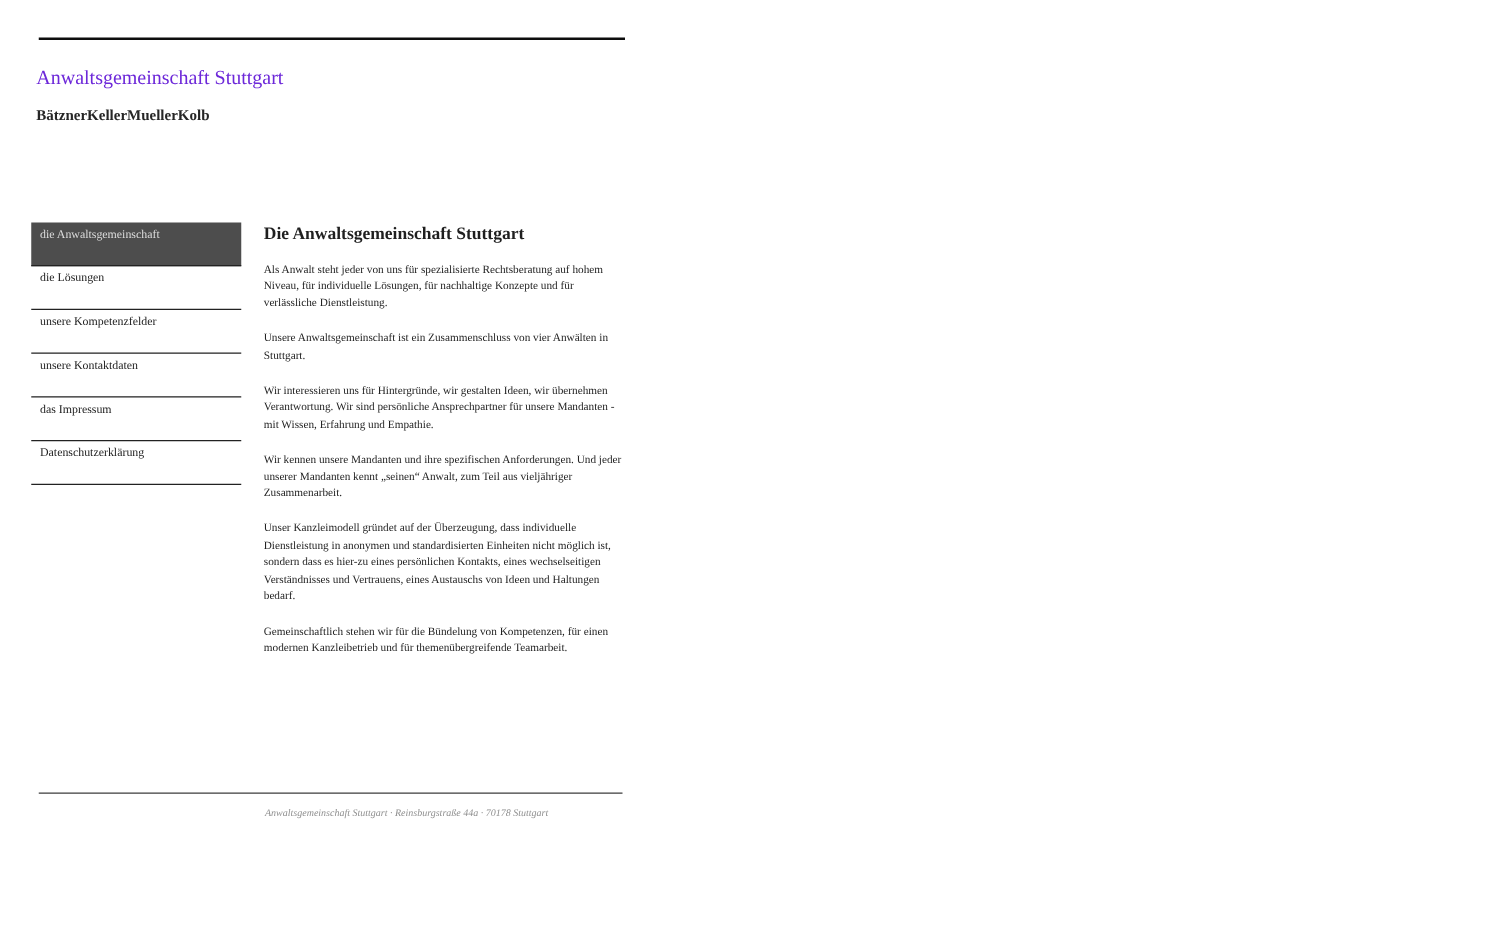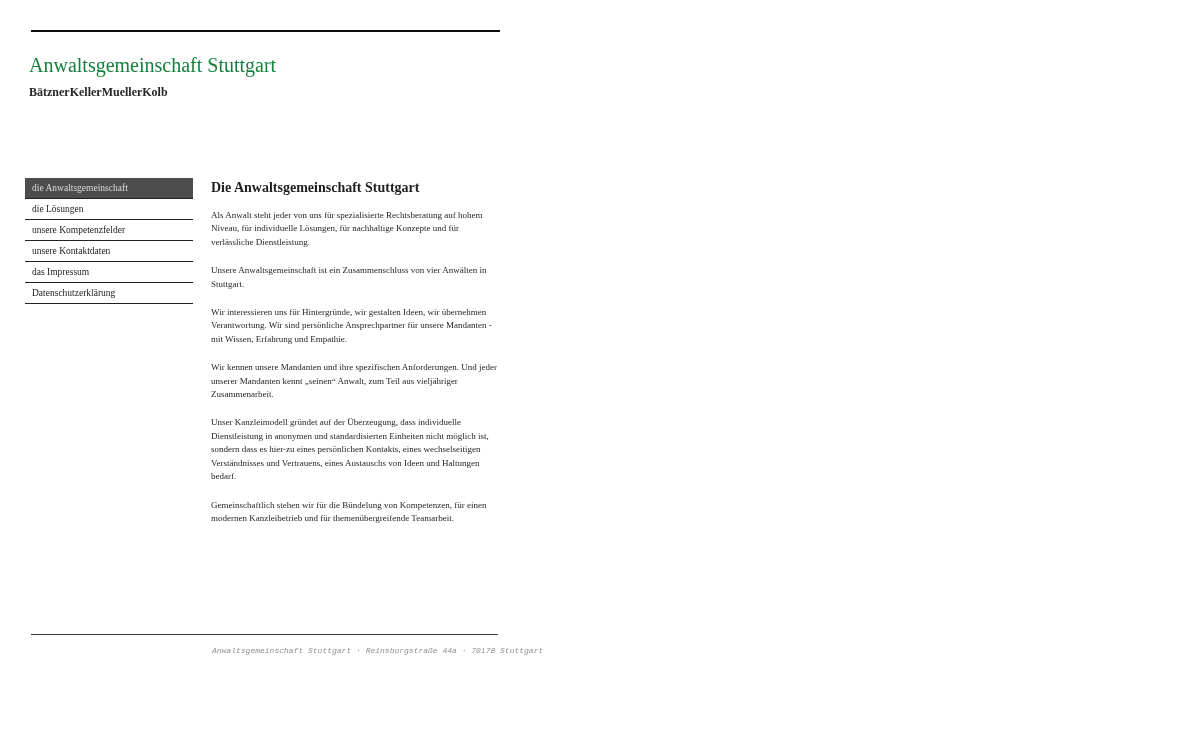--- a/index.html
+++ b/index.html
@@ -16,40 +16,40 @@
   }
   .header-rule {
     position: absolute;
     left: 31px; top: 30px;
     width: 469px; height: 2px;
     background: #0d0d0d;
   }
   .site-title {
     position: absolute;
     left: 29px; top: 54px;
-    font-size: 20px;
+    font-size: 16px;
     font-weight: normal;
-    color: #15803d;
+    color: #6d28d9;
     white-space: nowrap;
   }
   .site-subtitle {
     position: absolute;
     left: 29px; top: 85px;
     font-size: 12px;
     font-weight: bold;
     color: #262626;
     white-space: nowrap;
   }
   .sidebar {
     position: absolute;
     left: 25px; top: 178px;
     width: 168px;
   }
   .nav-item {
-    height: 21px;
+    height: 35px;
     line-height: 20px;
     padding-left: 7px;
     font-size: 9.5px;
     color: #222222;
     border-bottom: 1px solid #222222;
     cursor: pointer;
     overflow: hidden;
     white-space: nowrap;
   }
   .nav-item.active {
@@ -80,21 +80,20 @@
     width: 467px; height: 1px;
     background: #3c3c3c;
   }
   .footer-text {
     position: absolute;
     left: 212px; top: 646px;
     font-size: 8px;
     font-style: italic;
     color: #8f8f8f;
     white-space: nowrap;
-    font-family: Liberation Mono, monospace;
   }
 </style>
 </head>
 <body>
 
 <div class="page">
 
   <div class="header-rule"></div>
 
   <h1 class="site-title">Anwaltsgemeinschaft Stuttgart</h1>

